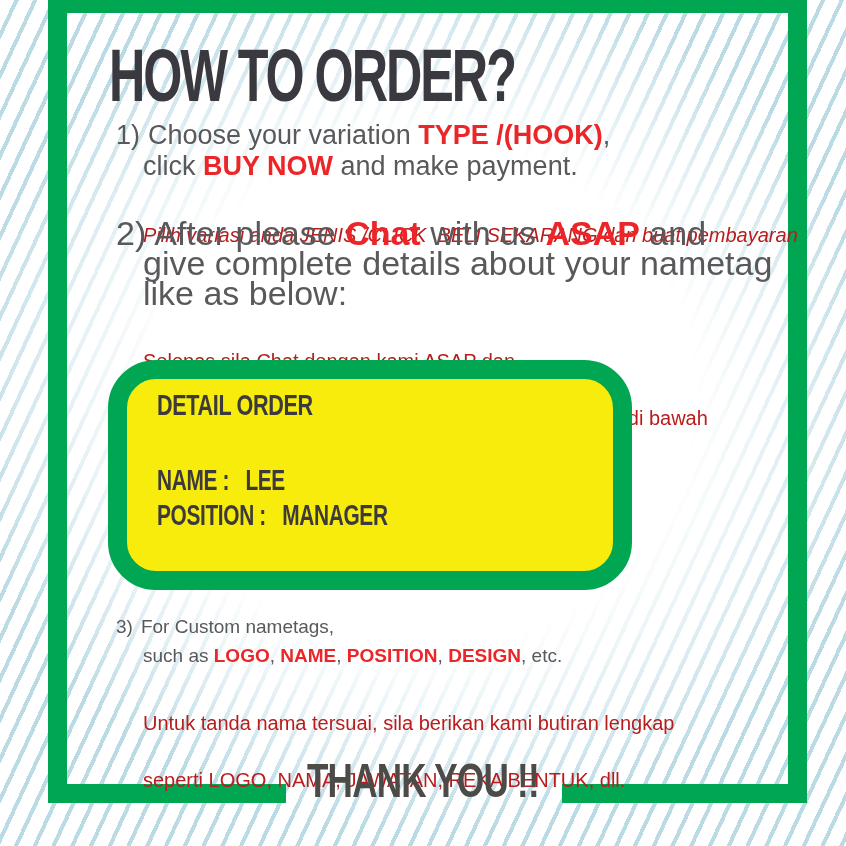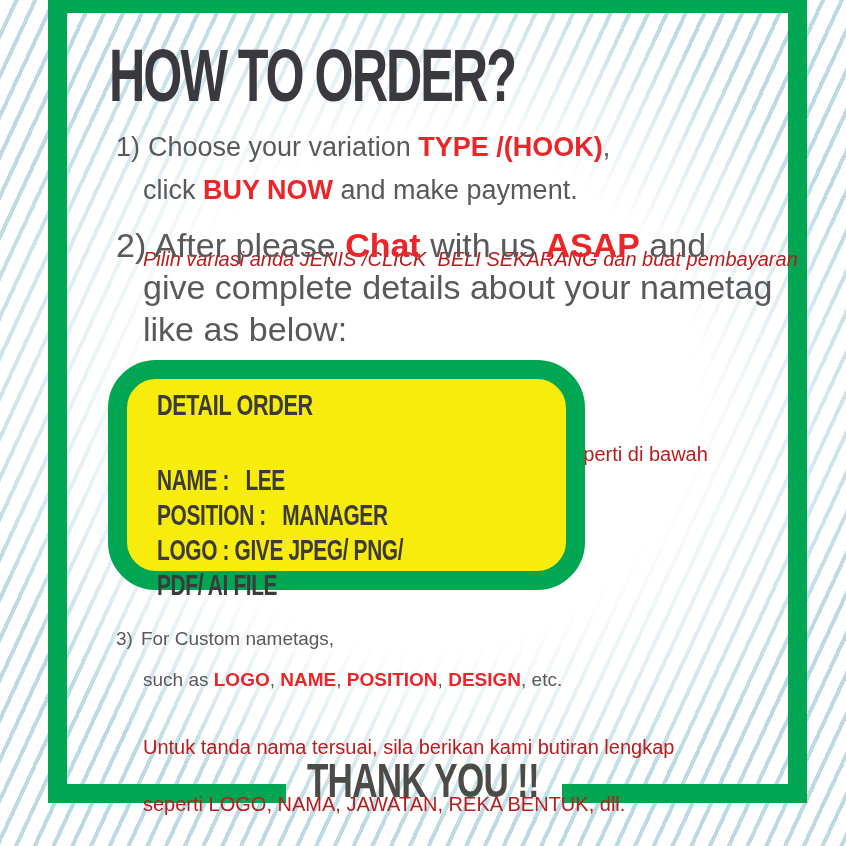--- a/index.html
+++ b/index.html
@@ -27,32 +27,32 @@
   .frame-bottom-right { left:562px; top:784px;  width:245px; height:19px; }
 
   .title {
     position:absolute; left:100px; top:30px; margin:9px;
     font-size:74px; line-height:74px; font-weight:bold; color:#3a393f;
     letter-spacing:-3px; white-space:nowrap;
   }
   .title .squeeze { display:inline-block; transform:scaleX(0.68); transform-origin:0 50%; }
 
   .step { position:absolute; left:116px; color:#59585b; }
-  .step .line { white-space:nowrap;margin-top:12px; }
+  .step .line { white-space:nowrap; }
   .s1 .line { font-size:27px; line-height:31px; }
   .s2 .line { font-size:34px; line-height:30px; }
   .s3 .line { font-size:19px; line-height:29px; }
   .line.indent { padding-left:27px; }
   .num { margin-right:8px; }
   .red { color:#ec2528; font-weight:bold; }
   .notes { margin-top:6px; padding-left:27px; font-size:20px; line-height:19px; color:#b91c1c; white-space:pre-wrap; }
   .notes.italic { font-style:italic; }
 
   .detail-box {
-    position:absolute; left:108px; top:360px; width:477px; height:230px;
+    position:absolute; left:108px; top:360px; width:524px; height:230px;
     box-sizing:border-box; background:#f7ec0b;
     border:19px solid #00a651; border-radius:48px;
   }
   .detail-content { padding:10px 0 0 30px; color:#3c3a3c; }
   .cond {
     display:inline-block; transform:scaleX(0.72); transform-origin:0 50%;
     font-weight:bold; letter-spacing:-0.5px; white-space:pre-wrap;
   }
   .box-title { font-size:30px; line-height:32px; }
   .box-line  { font-size:29px; line-height:35px; }
@@ -96,21 +96,20 @@
       <div>berikan butiran lengkap tentang nametag anda seperti di bawah</div>
     </div>
   </div>
 
   <div class="detail-box">
     <div class="detail-content">
       <div class="box-title"><span class="cond">DETAIL ORDER</span></div>
       <div class="box-lines">
         <div class="box-line"><span class="cond">NAME :   LEE</span></div>
         <div class="box-line"><span class="cond">POSITION :   MANAGER</span></div>
-        <div class="box-line"><span class="cond">LOGO : GIVE JPEG/ PNG/ PDF/ AI FILE</span></div>
       </div>
     </div>
   </div>
 
   <div class="step s3" style="top:612px;">
     <div class="line"><span class="num">3)</span><span>For Custom nametags,</span></div>
     <div class="line indent"><span>such as </span><span class="red">LOGO</span><span>, </span><span class="red">NAME</span><span>, </span><span class="red">POSITION</span><span>, </span><span class="red">DESIGN</span><span>, etc.</span></div>
     <div class="notes">
       <div>Untuk tanda nama tersuai, sila berikan kami butiran lengkap</div>
       <div>seperti LOGO, NAMA, JAWATAN, REKA BENTUK, dll.</div>

